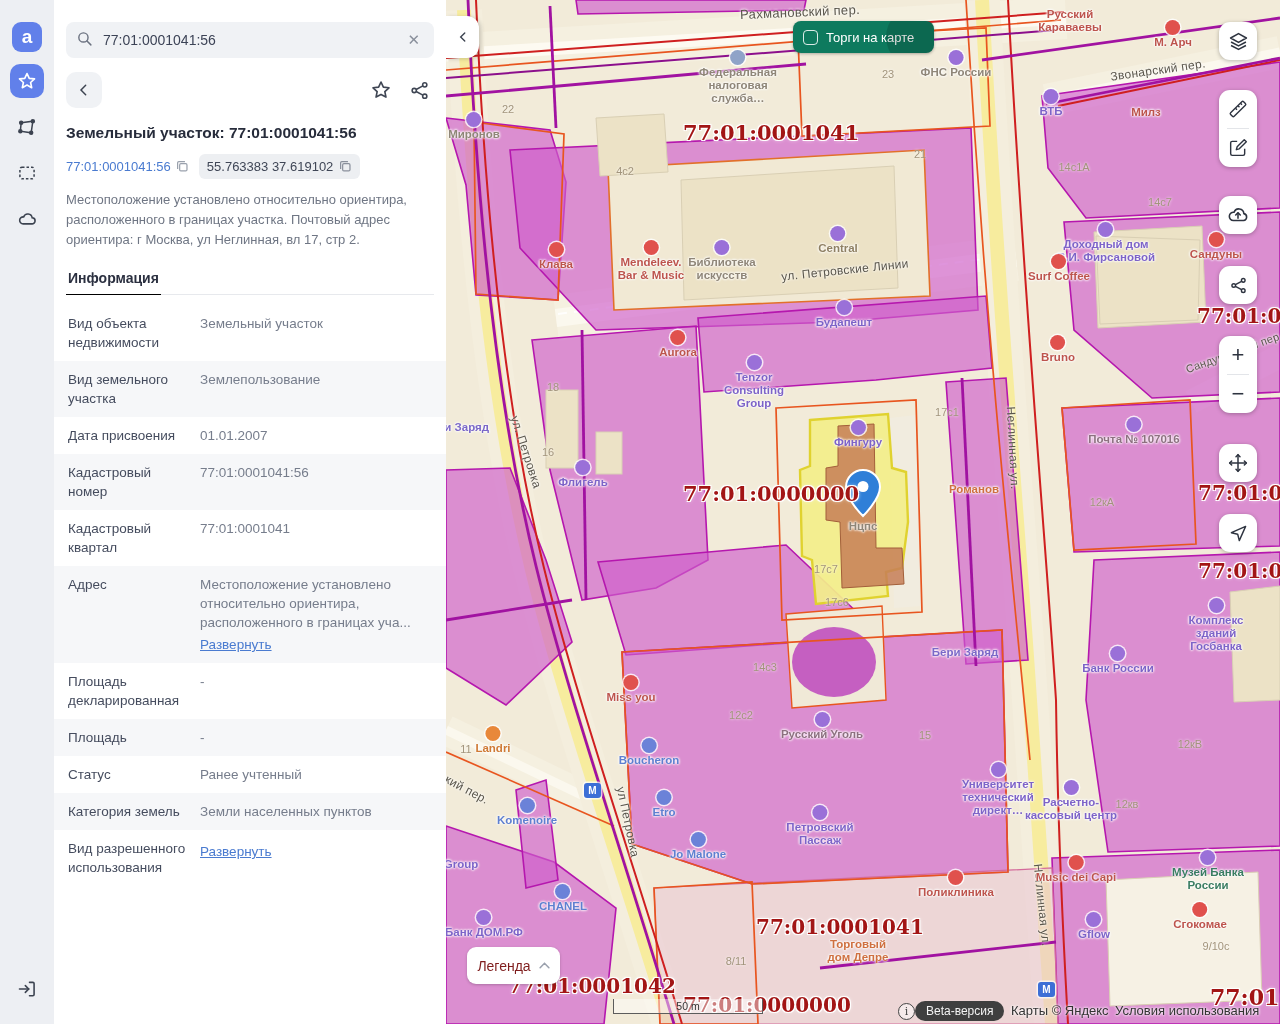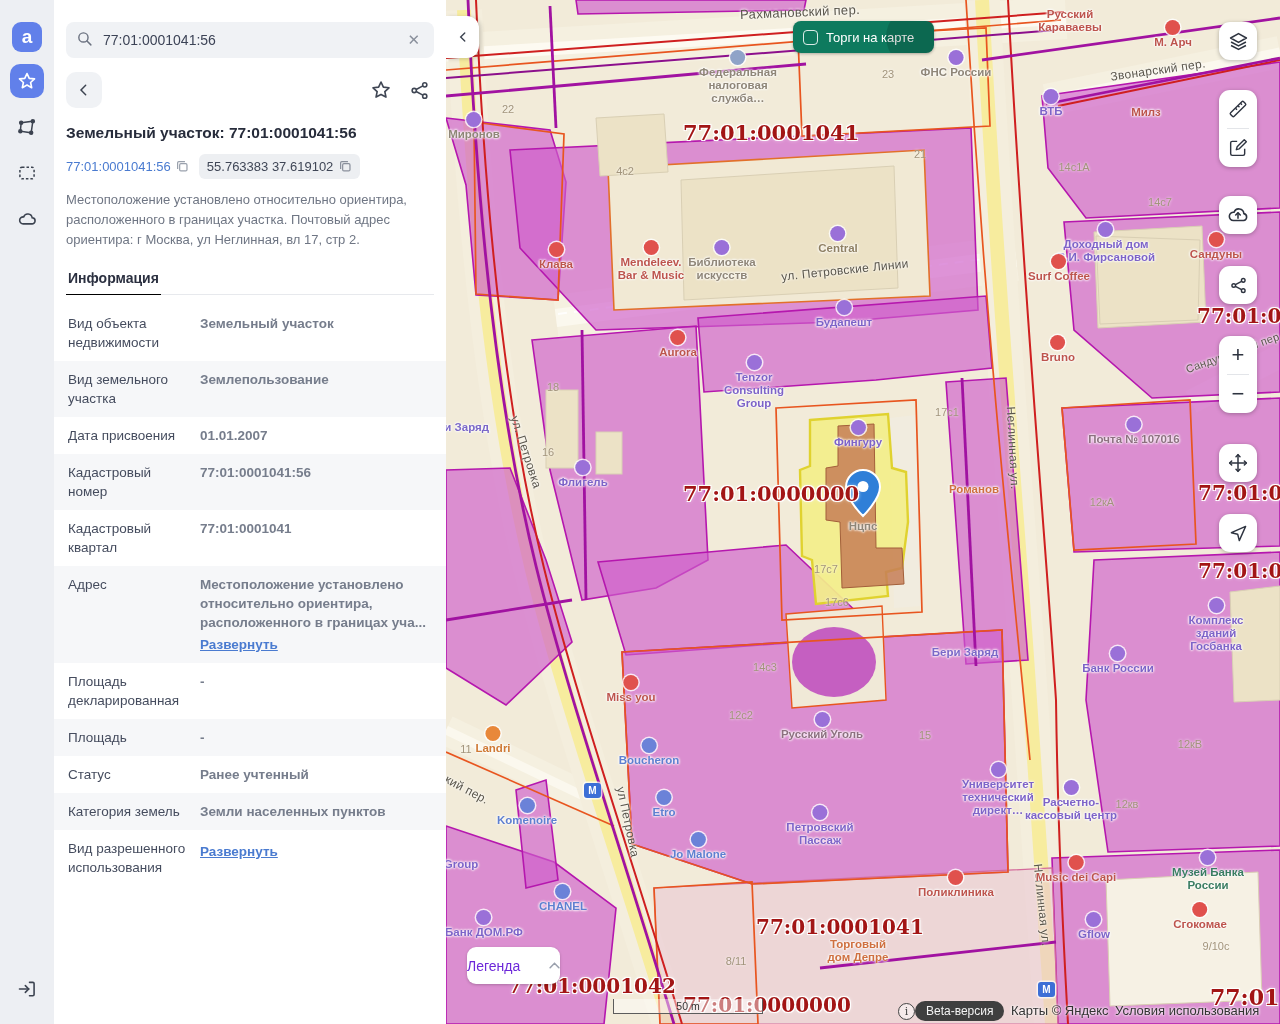--- a/index.html
+++ b/index.html
@@ -35,21 +35,21 @@
   .chip-gray{background:#edeff2;border-radius:6px;padding:5px 8px;font-size:13px;color:#3f4656;display:flex;align-items:center;gap:6px;}
   .copy-ic svg{display:block;}
   .desc{margin:11px 12px 0 12px;font-size:13px;line-height:20px;color:#6f7684;}
   .tabs{margin:14px 12px 0 12px;border-bottom:1px solid #e7e9ed;}
   .tab{display:inline-block;padding:6px 2px 8px 2px;font-size:14px;font-weight:bold;color:#2b3040;
     border-bottom:1px solid #000000;margin-bottom:-1px;}
   .info-table{margin:10px 0 0 0;}
   .irow{display:flex;padding:9px 14px;align-items:flex-start;}
   .irow:nth-child(even){background:#f6f7f9;}
   .irow .lbl{width:132px;flex:0 0 132px;font-size:13.5px;line-height:19px;color:#454c5e;padding-right:10px;}
-  .irow .val{flex:1;font-size:13.5px;line-height:19px;color:#767d8c;font-weight:bold;}
+  .irow .val{flex:1;font-size:13.5px;line-height:19px;color:#767d8c;}
   .irow .expand{display:block;margin-top:3px;color:#4a7bd0;text-decoration:underline;font-size:13.5px;cursor:pointer;}
   .irow .expand:empty{display:none;}
 
   
   .map{position:absolute;left:446px;top:0;width:834px;height:1024px;overflow:hidden;background:#f2ebd9;cursor:grab;}
   .map svg.base{position:absolute;left:0;top:0;}
   .quarter{position:absolute;left:var(--x);top:var(--y);font-family:"DejaVu Serif",serif;font-weight:bold;
     font-size:var(--size,20px);color:#a21515;white-space:nowrap;z-index:3;
     text-shadow:-1px -1px 0 #fff,1px -1px 0 #fff,-1px 1px 0 #fff,1px 1px 0 #fff,0 0 4px #fff;}
   .street{position:absolute;left:var(--x);top:var(--y);transform:translate(-50%,-50%) rotate(var(--rot,0deg));
@@ -75,22 +75,22 @@
   .trade-btn .tl{color:#fff;font-size:13px;margin-left:8px;white-space:nowrap;}
   .trade-btn .gavel{position:absolute;right:-12px;top:-14px;width:60px;height:60px;border-radius:50%;background:rgba(0,0,0,.14);}
 
   .mapctl{position:absolute;left:773px;width:38px;background:#fff;border-radius:11px;z-index:5;
     box-shadow:0 1px 4px rgba(0,0,0,.28);display:flex;flex-direction:column;align-items:center;}
   .mapctl .cbtn{width:38px;height:38px;display:flex;align-items:center;justify-content:center;color:#2e3440;}
   .mapctl .sep{width:22px;height:1px;background:#e3e5e9;}
   .zi{font-size:22px;color:#2e3440;line-height:1;}
 
   .legend-btn{position:absolute;left:21px;top:947px;width:93px;height:37px;background:#fff;border-radius:9px;z-index:5;
-    box-shadow:0 1px 3px rgba(0,0,0,.22);display:flex;align-items:center;justify-content:space-between;gap:8px;
-    font-size:14px;color:#6d28d9;}
+    box-shadow:0 1px 3px rgba(0,0,0,.22);display:flex;align-items:center;justify-content:center;gap:8px;
+    font-size:14px;color:#7f1d1d;}
   .legend-btn svg{display:block;}
   .scalebar{position:absolute;left:167px;top:999px;width:150px;height:15px;z-index:4;
     border:1.5px solid #5c5c5c;border-top:none;background:rgba(255,255,255,.45);
     display:flex;align-items:center;justify-content:center;}
   .scalebar span{font-size:10.5px;color:#333;line-height:1;}
   .info-ic{position:absolute;left:446px;top:1003px;width:17px;height:17px;border-radius:50%;border:1.5px solid #444;
     color:#444;font-size:11px;font-family:"DejaVu Serif",serif;display:flex;align-items:center;justify-content:center;z-index:4;
     background:rgba(255,255,255,.5);}
   .beta-pill{position:absolute;left:469px;top:1001px;height:20px;padding:0 11px;background:#3f3f3f;border-radius:10px;
     color:#f3f3f3;font-size:12px;display:flex;align-items:center;z-index:4;}

